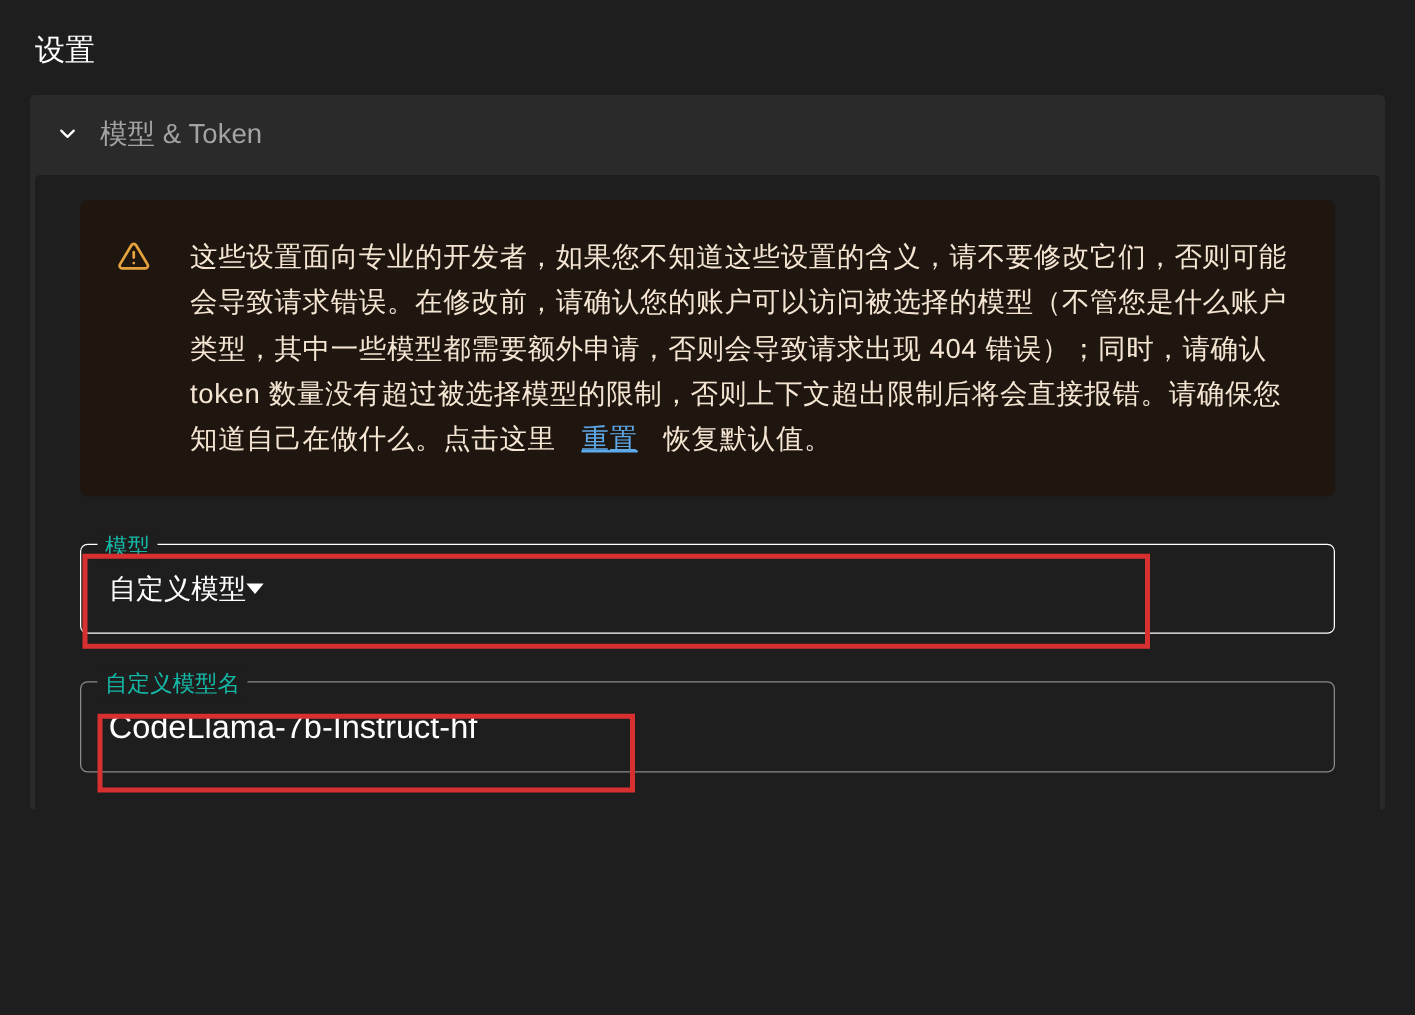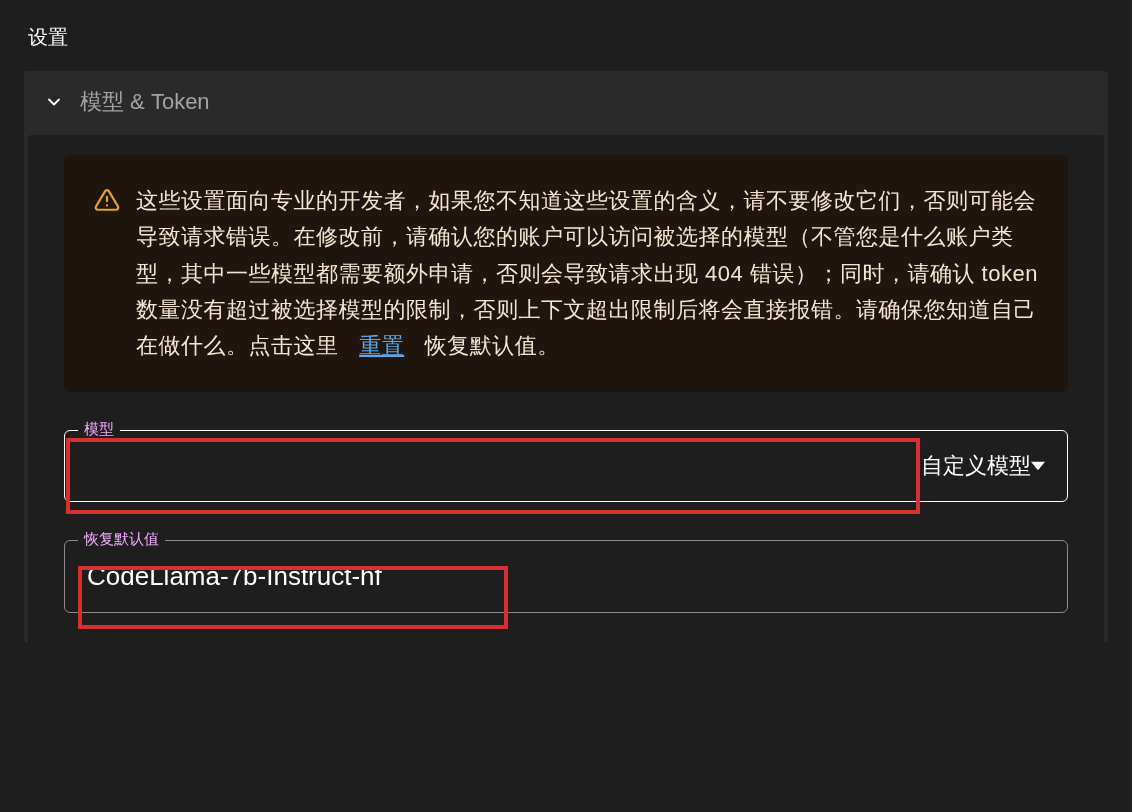--- a/index.html
+++ b/index.html
@@ -9,21 +9,21 @@
     }
     body {
       background-color: #1e1e1e;
       color: #e0e0e0;
       font-family: -apple-system, BlinkMacSystemFont, "Segoe UI", "PingFang SC", "Microsoft YaHei", sans-serif;
       width: 1132px;
       height: 812px;
       overflow: hidden;
     }
     .page-title {
-      font-size: 20px;
+      font-size: 24px;
       font-weight: 500;
       color: #ffffff;
       padding: 24px 28px 20px 28px;
     }
     .panel {
       background-color: #2a2a2a;
       margin: 0 24px;
       border-radius: 4px;
     }
     .accordion-header {
@@ -50,21 +50,21 @@
       padding: 20px 36px 30px 36px;
       background-color: #1e1e1e;
       margin: 0 4px;
       border-radius: 4px 4px 0 0;
     }
     .alert {
       background-color: #1f1610;
       border-radius: 6px;
       padding: 28px 30px 28px 30px;
       display: flex;
-      gap: 16px;
+      gap: 32px;
     }
     .alert-icon {
       flex-shrink: 0;
       padding-top: 4px;
     }
     .alert-icon svg {
       width: 26px;
       height: 26px;
     }
     .alert-text {
@@ -82,31 +82,31 @@
     .form-field {
       position: relative;
       margin-top: 38px;
     }
     .field-label {
       position: absolute;
       top: -10px;
       left: 14px;
       background-color: #1e1e1e;
       padding: 0 6px;
-      font-size: 15px;
-      color: #f0abfc;
+      font-size: 18px;
+      color: #14b8a6;
       z-index: 2;
     }
     .select-container {
       border: 1.5px solid #ffffff;
       border-radius: 6px;
       padding: 20px 22px;
       display: flex;
       align-items: center;
-      justify-content: flex-end;
+      justify-content: flex-start;
       cursor: pointer;
       background-color: transparent;
     }
     .select-value {
       font-size: 22px;
       color: #ffffff;
     }
     .select-container .dropdown-arrow {
       display: flex;
       align-items: center;
@@ -190,21 +190,21 @@
         <span class="dropdown-arrow">
           <svg viewBox="0 0 10 6">
             <path d="M0 0 L10 0 L5 6 Z"></path>
           </svg>
         </span>
       </div>
       <div class="highlight-box-1"></div>
     </div>
 
     <div class="form-field">
-      <span class="field-label">恢复默认值</span>
+      <span class="field-label">自定义模型名</span>
       <div class="input-container">
         <input type="text" class="input-value" value="CodeLlama-7b-Instruct-hf" style="">
       </div>
       <div class="highlight-box-2"></div>
     </div>
 
   </div>
 </div>
 
 </body></html>

